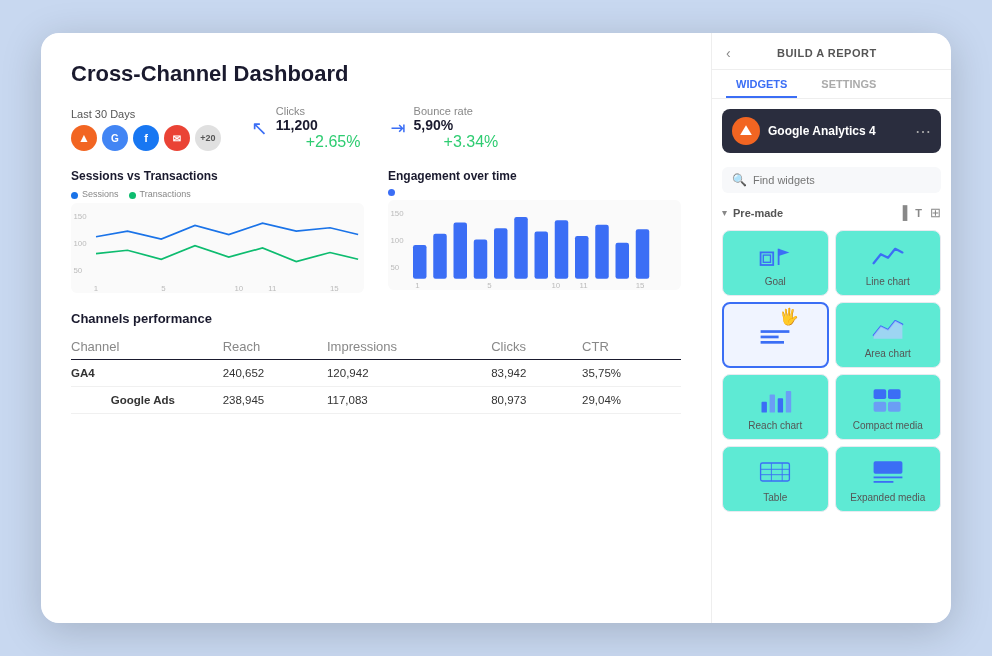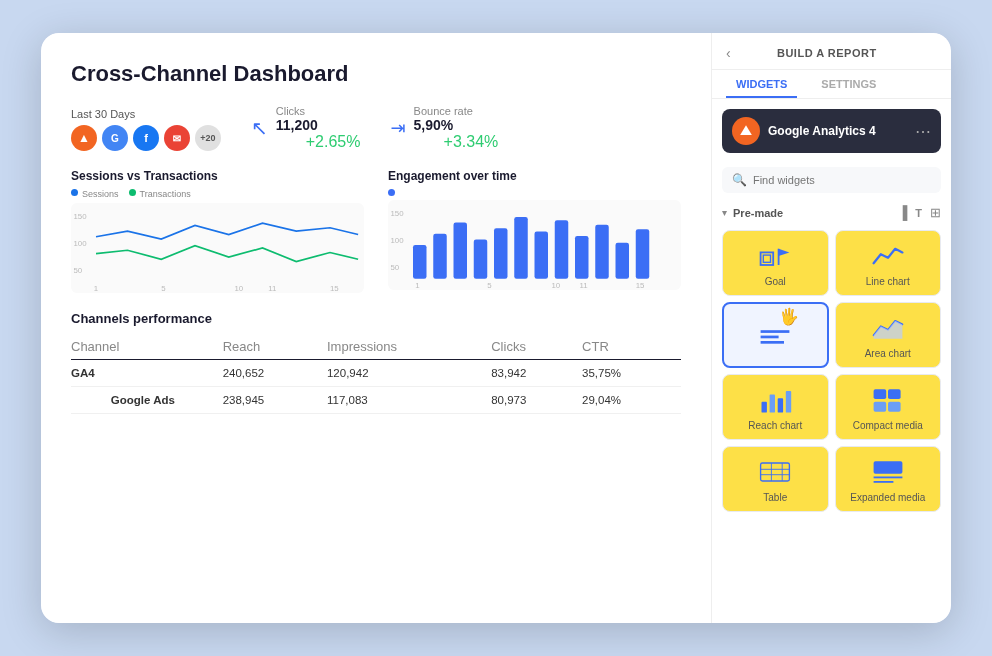--- a/index.html
+++ b/index.html
@@ -122,21 +122,21 @@
     }
 
     .chart-legend {
       display: flex;
       gap: 10px;
       margin-bottom: 4px;
     }
 
     .legend-item {
       display: flex;
-      align-items: flex-start;
+      align-items: flex-end;
       gap: 4px;
       font-size: 9px;
       color: #888;
     }
 
     .legend-dot {
       width: 7px;
       height: 7px;
       border-radius: 50%;
     }
@@ -337,21 +337,21 @@
     .widget-item {
       border: 1.5px solid #e8eaf0;
       border-radius: 8px;
       display: flex;
       flex-direction: column;
       align-items: center;
       justify-content: center;
       padding: 10px 6px 8px 6px;
       gap: 5px;
       cursor: pointer;
-      background: #fde047;
+      background: #5eead4;
       transition: border-color 0.15s;
     }
 
     .widget-item.selected {
       border-color: #3b6ef5;
       border-width: 2px;
       background: #f0f4ff;
     }
 
     .widget-label {

